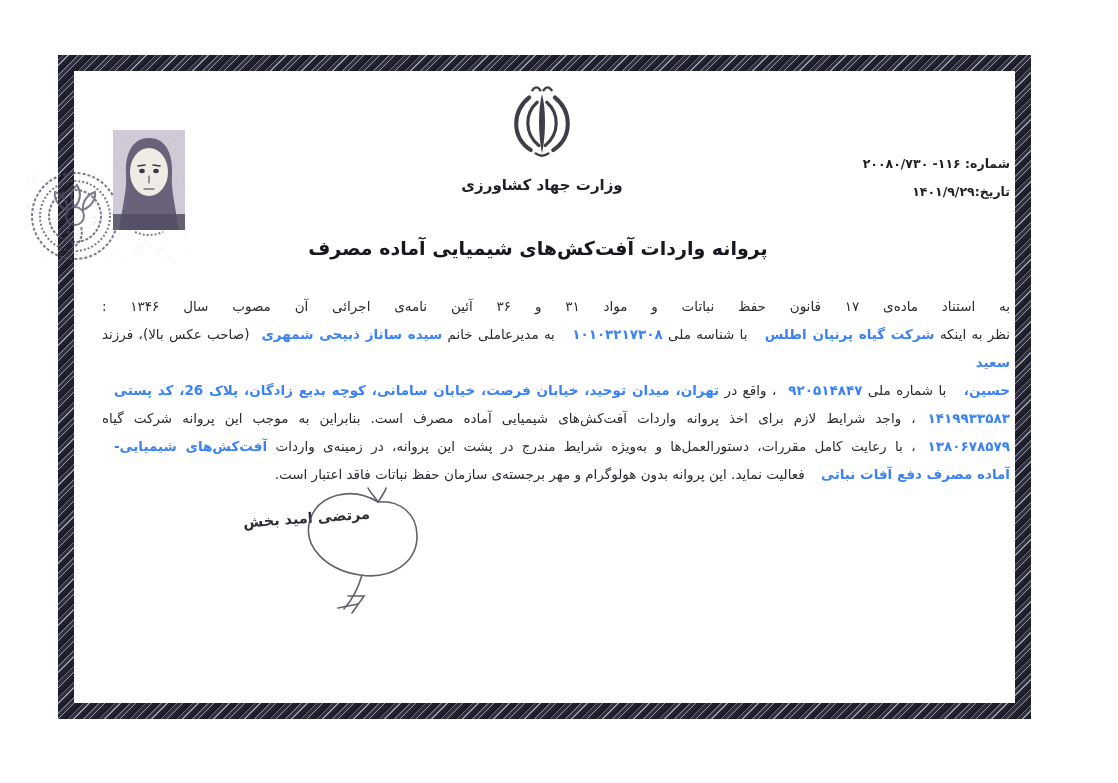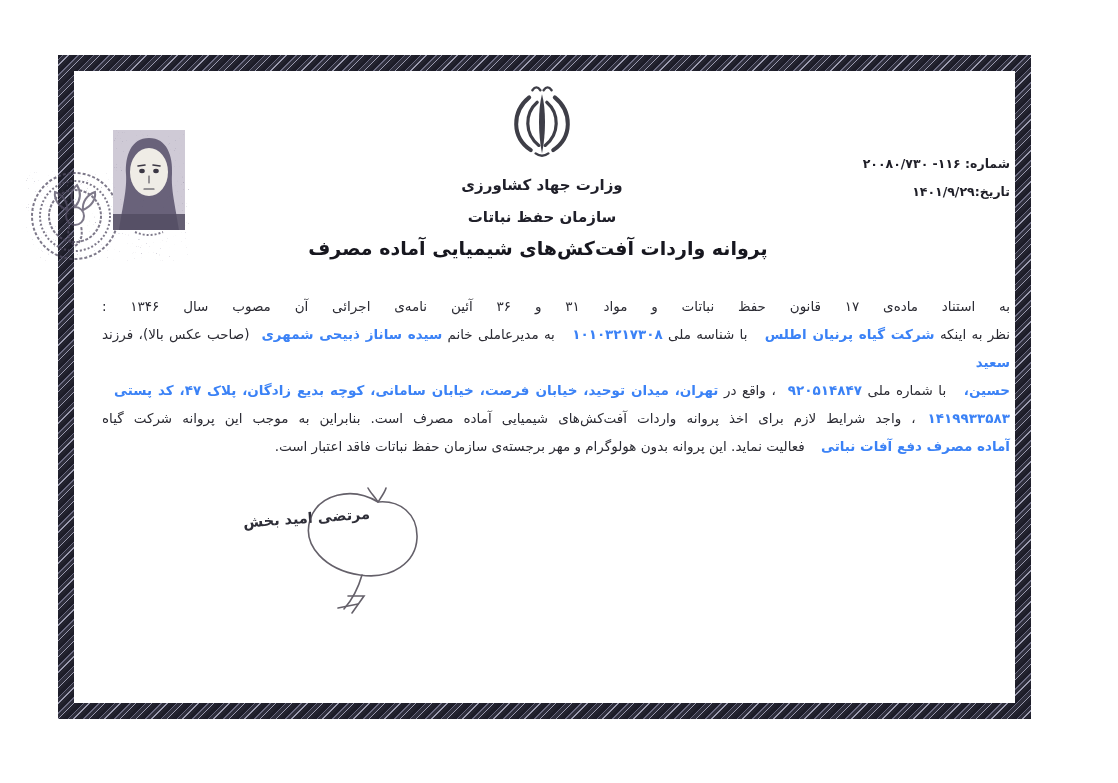--- a/index.html
+++ b/index.html
@@ -112,30 +112,30 @@
         <path d="M56,22 C72,36 72,62 54,76"></path>
       </g>
       <path d="M50,12 C55,30 55,62 50,86 C45,62 45,30 50,12 Z" fill="#2e2e38" opacity="0.92"></path>
       <g fill="none" stroke="#2e2e38" stroke-width="3" stroke-linecap="round" opacity="0.92">
         <path d="M38,7 Q43,0 48,7"></path>
         <path d="M52,7 Q57,0 62,7"></path>
         <path d="M42,86 Q50,92 58,86"></path>
       </g>
     </svg>
     <div class="h-line rtl">وزارت جهاد کشاورزی</div>
-    <div class="h-line rtl">سازمان حفظ نباتات</div>
   </div>
 
   <div class="doc-title rtl">پروانه واردات آفت‌کش‌های شیمیایی آماده مصرف</div>
 
   <div class="body-text rtl">
       <div class="body-line"><span>به استناد ماده‌ی ۱۷ قانون حفظ نباتات و مواد ۳۱ و ۳۶ آئین نامه‌ی اجرائی آن مصوب سال ۱۳۴۶ :</span></div>
       <div class="body-line"><span>نظر به اینکه </span><span class="bold">شرکت گیاه پرنیان اطلس</span><span> با شناسه ملی </span><span class="bold">۱۰۱۰۳۲۱۷۳۰۸</span><span> به مدیرعاملی خانم </span><span class="bold">سیده ساناز ذبیحی شمهری</span><span>(صاحب عکس بالا)، فرزند </span><span class="bold">سعید</span></div>
-      <div class="body-line"><span class="bold">حسین،</span><span> با شماره ملی </span><span class="bold">۹۲۰۵۱۴۸۴۷</span><span>، واقع در </span><span class="bold">تهران، میدان توحید، خیابان فرصت، خیابان سامانی، کوچه بدیع زادگان، پلاک ۴۷، کد پستی</span></div>
+      <div class="body-line"><span class="bold">حسین،</span><span> با شماره ملی </span><span class="bold">۹۲۰۵۱۴۸۴۷</span><span>، واقع در </span><span class="bold">تهران، میدان توحید، خیابان فرصت، خیابان سامانی، کوچه بدیع زادگان، پلاک 26، کد پستی</span></div>
       <div class="body-line"><span class="bold">۱۴۱۹۹۳۳۵۸۳</span><span>، واجد شرایط لازم برای اخذ پروانه واردات آفت‌کش‌های شیمیایی آماده مصرف است. بنابراین به موجب این پروانه شرکت گیاه</span></div>
+      <div class="body-line"><span class="bold">۱۳۸۰۶۷۸۵۷۹</span><span>، با رعایت کامل مقررات، دستورالعمل‌ها و به‌ویژه شرایط مندرج در پشت این پروانه، در زمینه‌ی واردات </span><span class="bold">آفت‌کش‌های شیمیایی-</span></div>
       <div class="body-line no-justify"><span class="bold">آماده مصرف دفع آفات نباتی</span><span> فعالیت نماید. این پروانه بدون هولوگرام و مهر برجسته‌ی سازمان حفظ نباتات فاقد اعتبار است.</span></div>
     </div>
 
   <div class="sig-name rtl">مرتضی امید بخش</div>
 
   <svg class="sig-scribble" width="165" height="135" viewBox="0 0 165 135">
     <g fill="none" stroke="#4a4550" stroke-width="1.6" stroke-linecap="round" opacity="0.85">
       <path d="M96,16 C70,0 36,8 28,34 C20,60 44,84 78,89 C110,94 134,76 135,52 C136,28 118,14 96,16 Z"></path>
       <path d="M96,16 C92,10 88,6 86,2 M96,16 C100,10 103,6 104,2"></path>
       <path d="M80,89 C76,103 70,114 62,123"></path>

